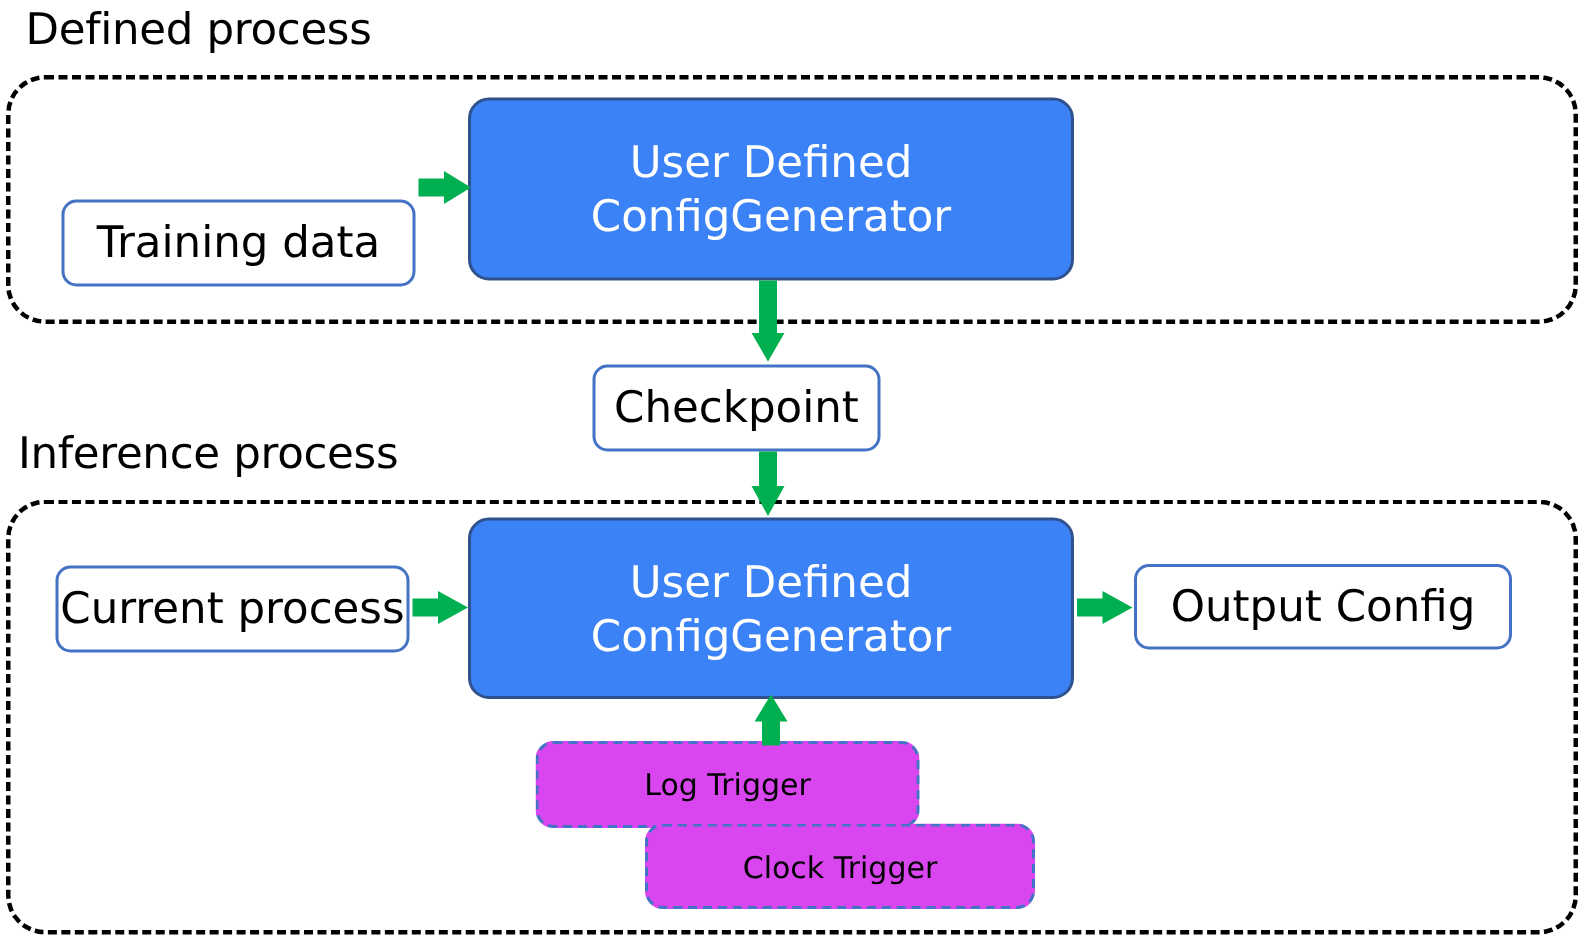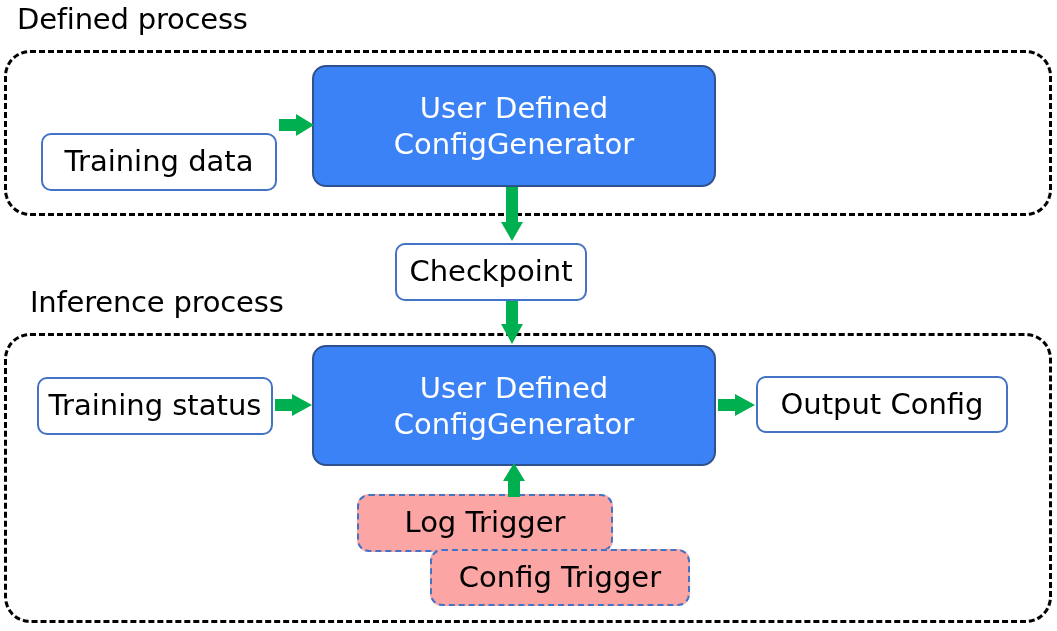--- a/index.html
+++ b/index.html
@@ -21,21 +21,21 @@
   
   .section-label {
     position: absolute;
     font-size: 29px;
     line-height: 34px;
     color: #000000;
     white-space: nowrap;
     letter-spacing: -0.2px;
   }
   #label-training  { left: 17px; top: 2px; }
-  #label-inference { left: 30px; top: 285px; }
+  #label-inference { left: 12px; top: 285px; }
 
   
   .group-box {
     position: absolute;
     border: 3px dashed #000000;
     border-radius: 26px;
     box-sizing: border-box;
     background: transparent;
   }
   #group-training  { left: 4px;  top: 50px;  width: 1048px; height: 166px; }
@@ -58,28 +58,28 @@
   }
   #node-training-data  { left: 41px;  top: 97px;  width: 236px; height: 58px; margin-top: 36px; }
   #node-checkpoint     { left: 395px; top: 243px; width: 192px; height: 58px; }
   #node-current-status { left: 37px;  top: 377px; width: 236px; height: 58px; }
   #node-output-config  { left: 756px; top: 376px; width: 252px; height: 57px; text-align: center; }
 
   
   .node-dashed {
     position: absolute;
     box-sizing: border-box;
-    background: #fca5a5;
+    background: #d946ef;
     border: 2.5px dashed #4472C4;
     border-radius: 12px;
     display: flex;
     align-items: center;
     justify-content: center;
     color: #000000;
-    font-size: 29px;
+    font-size: 20px;
     line-height: 1.1;
     white-space: nowrap;
   }
   #node-log-trigger   { left: 357px; top: 494px; width: 256px; height: 58px; z-index: 3; }
   #node-clock-trigger { left: 430px; top: 549px; width: 260px; height: 57px; z-index: 4; }
 
   
   .node-primary {
     position: absolute;
     box-sizing: border-box;
@@ -130,38 +130,38 @@
   <div class="node-primary" id="node-generator-train">
     <span>User Defined</span>
     <span>ConfigGenerator</span>
   </div>
 
   <div class="node" id="node-checkpoint">
     <span>Checkpoint</span>
   </div>
 
   <div class="node" id="node-current-status">
-    <span>Training status</span>
+    <span>Current process</span>
   </div>
 
   <div class="node-primary" id="node-generator-infer">
     <span>User Defined</span>
     <span>ConfigGenerator</span>
   </div>
 
   <div class="node" id="node-output-config">
     <span>Output Config</span>
   </div>
 
   <div class="node-dashed" id="node-log-trigger">
     <span>Log Trigger</span>
   </div>
 
   <div class="node-dashed" id="node-clock-trigger">
-    <span>Config Trigger</span>
+    <span>Clock Trigger</span>
   </div>
 
   <svg id="arrow-layer" viewBox="0 0 1057 631">
 
     <g>
       <rect x="279" y="119" width="22" height="12" fill="#00B050"></rect>
       <polygon points="296,114 314,125 296,136" fill="#00B050"></polygon>
     </g>
 
     <g>

